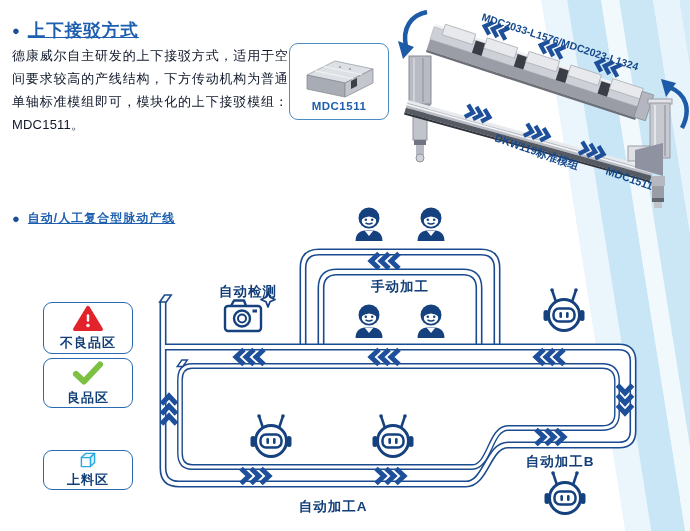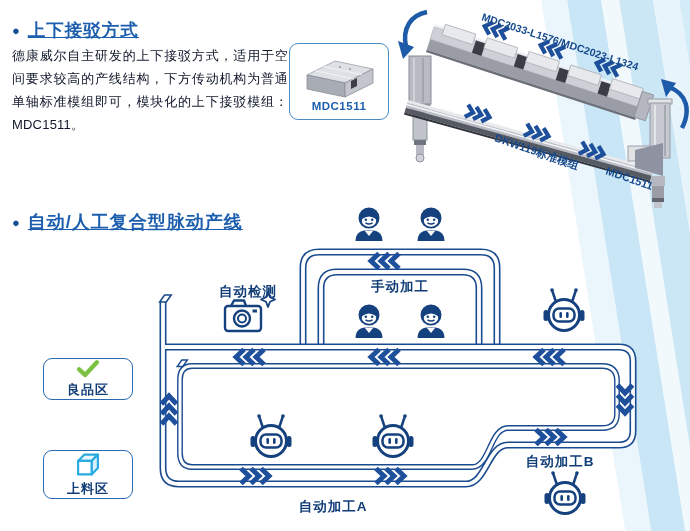--- a/index.html
+++ b/index.html
@@ -5,21 +5,21 @@
   html,body{margin:0;padding:0;background:#fff;}
   #page{position:relative;width:690px;height:531px;overflow:hidden;background:#fff;
         font-family:"Liberation Sans","DejaVu Sans",sans-serif;}
   
   .band{position:absolute;top:-20px;height:600px;transform:skewX(9deg);transform-origin:0 0;}
   
   .sec-head{position:absolute;display:flex;align-items:center;gap:8px;}
   .sec-bullet{color:#1a4f96;font-size:13px;line-height:1;}
   .sec-title{color:#1d5fae;font-weight:bold;letter-spacing:1px;text-decoration:underline;}
   #head1 .sec-title{font-size:17.5px;}
-  #head2 .sec-title{font-size:18px;}
+  #head2 .sec-title{font-size:12px;}
   
   #intro{position:absolute;left:12px;top:44px;width:276px;font-size:13px;color:#0f172a;
          line-height:23px;letter-spacing:.2px;text-align:justify;}
   
   #mdc-box{position:absolute;left:289px;top:43px;width:100px;height:77px;border:1.6px solid #4b8ac2;
            border-radius:9px;background:#fff;display:flex;flex-direction:column;align-items:center;
            justify-content:flex-start;box-sizing:border-box;padding-top:5px;}
   #mdc-box .mdc-label{color:#1d5fae;font-weight:bold;font-size:11.5px;margin-top:1px;letter-spacing:.5px;}
   
   .lg-box{position:absolute;width:90px;border:1.6px solid #2a6ab3;border-radius:9px;background:#fff;
@@ -146,27 +146,35 @@
     <text class="ilabel" style="font-size:10.5px;" transform="translate(86,20) rotate(18)">MDC2033-L1576/MDC2023-L1324</text>
     <text class="ilabel" style="font-size:11px;" transform="translate(99,141) rotate(19)">DKW119标准模组</text>
     <text class="ilabel" style="font-size:11px;" transform="translate(210,174) rotate(19)">MDC1511</text>
   </svg>
 
   <div id="head2" class="sec-head" style="left:12px;top:210px;">
     <span class="sec-bullet">●</span>
     <span class="sec-title">自动/人工复合型脉动产线</span>
   </div>
 
-  <div class="lg-box" style="left:43px;top:358px;height:42px;justify-content:center;">
+  <div class="lg-box" style="left:43px;top:302px;height:52px;">
+    <svg width="36" height="28" viewBox="0 0 36 30">
+      <path d="M18,4 L32,27 H4 Z" fill="#e3232b" stroke="#e3232b" stroke-width="4" stroke-linejoin="round"></path>
+      <rect x="16.7" y="11" width="2.6" height="8" rx="1.3" fill="#fff"></rect>
+      <circle cx="18" cy="23" r="1.9" fill="#fff"></circle>
+    </svg>
+    <span class="lg-label">不良品区</span>
+  </div>
+  <div class="lg-box" style="left:43px;top:358px;height:50px;justify-content:center;">
     <svg width="34" height="27" viewBox="0 0 34 27">
       <path d="M5,14 L13,21.5 L29,4.5" fill="none" stroke="#7cc142" stroke-width="6" stroke-linecap="round" stroke-linejoin="round"></path>
     </svg>
     <span class="lg-label">良品区</span>
   </div>
-  <div class="lg-box" style="left:43px;top:450px;height:49px;">
+  <div class="lg-box" style="left:43px;top:450px;height:40px;">
     <svg width="30" height="28" viewBox="0 0 32 30">
       <g fill="#fff" stroke="#29abe2" stroke-width="2.4" stroke-linejoin="round">
         <polygon points="5,11 12,4 27,4 20,11" fill="#eaf7fd"></polygon>
         <polygon points="20,11 27,4 27,19 20,26" fill="#d8f0fb"></polygon>
         <rect x="5" y="11" width="15" height="15"></rect>
       </g>
     </svg>
     <span class="lg-label">上料区</span>
   </div>
 

